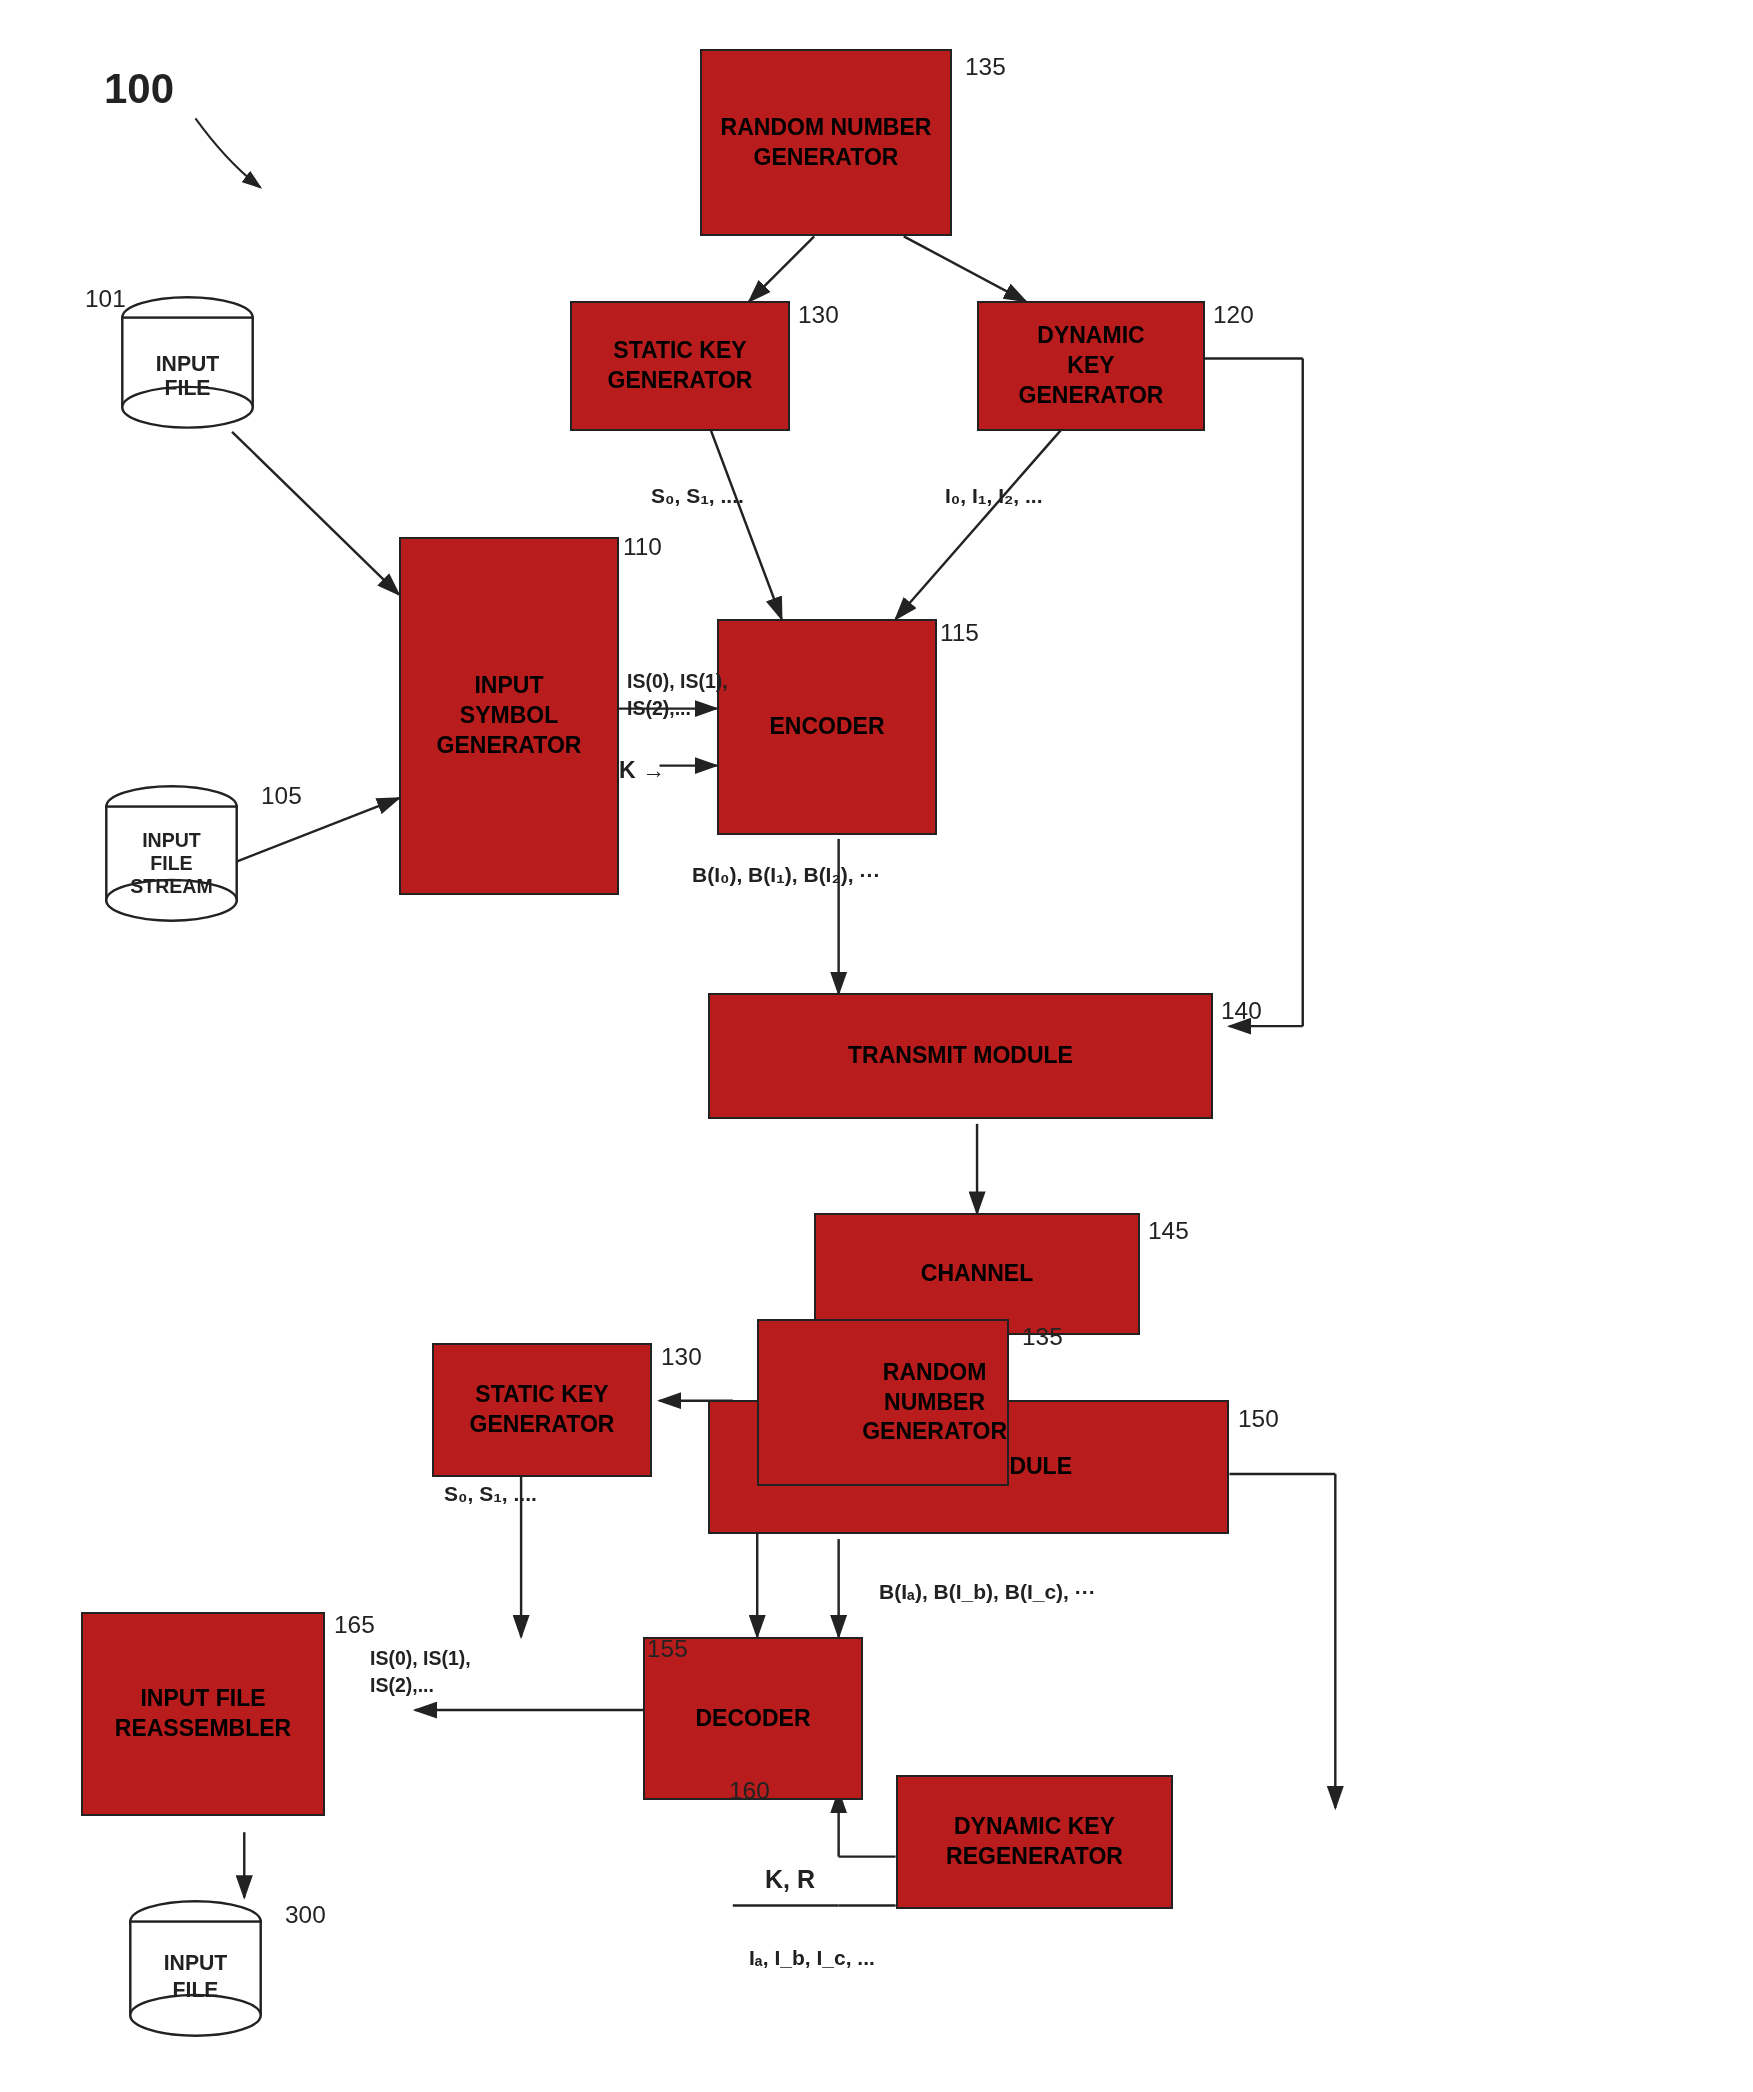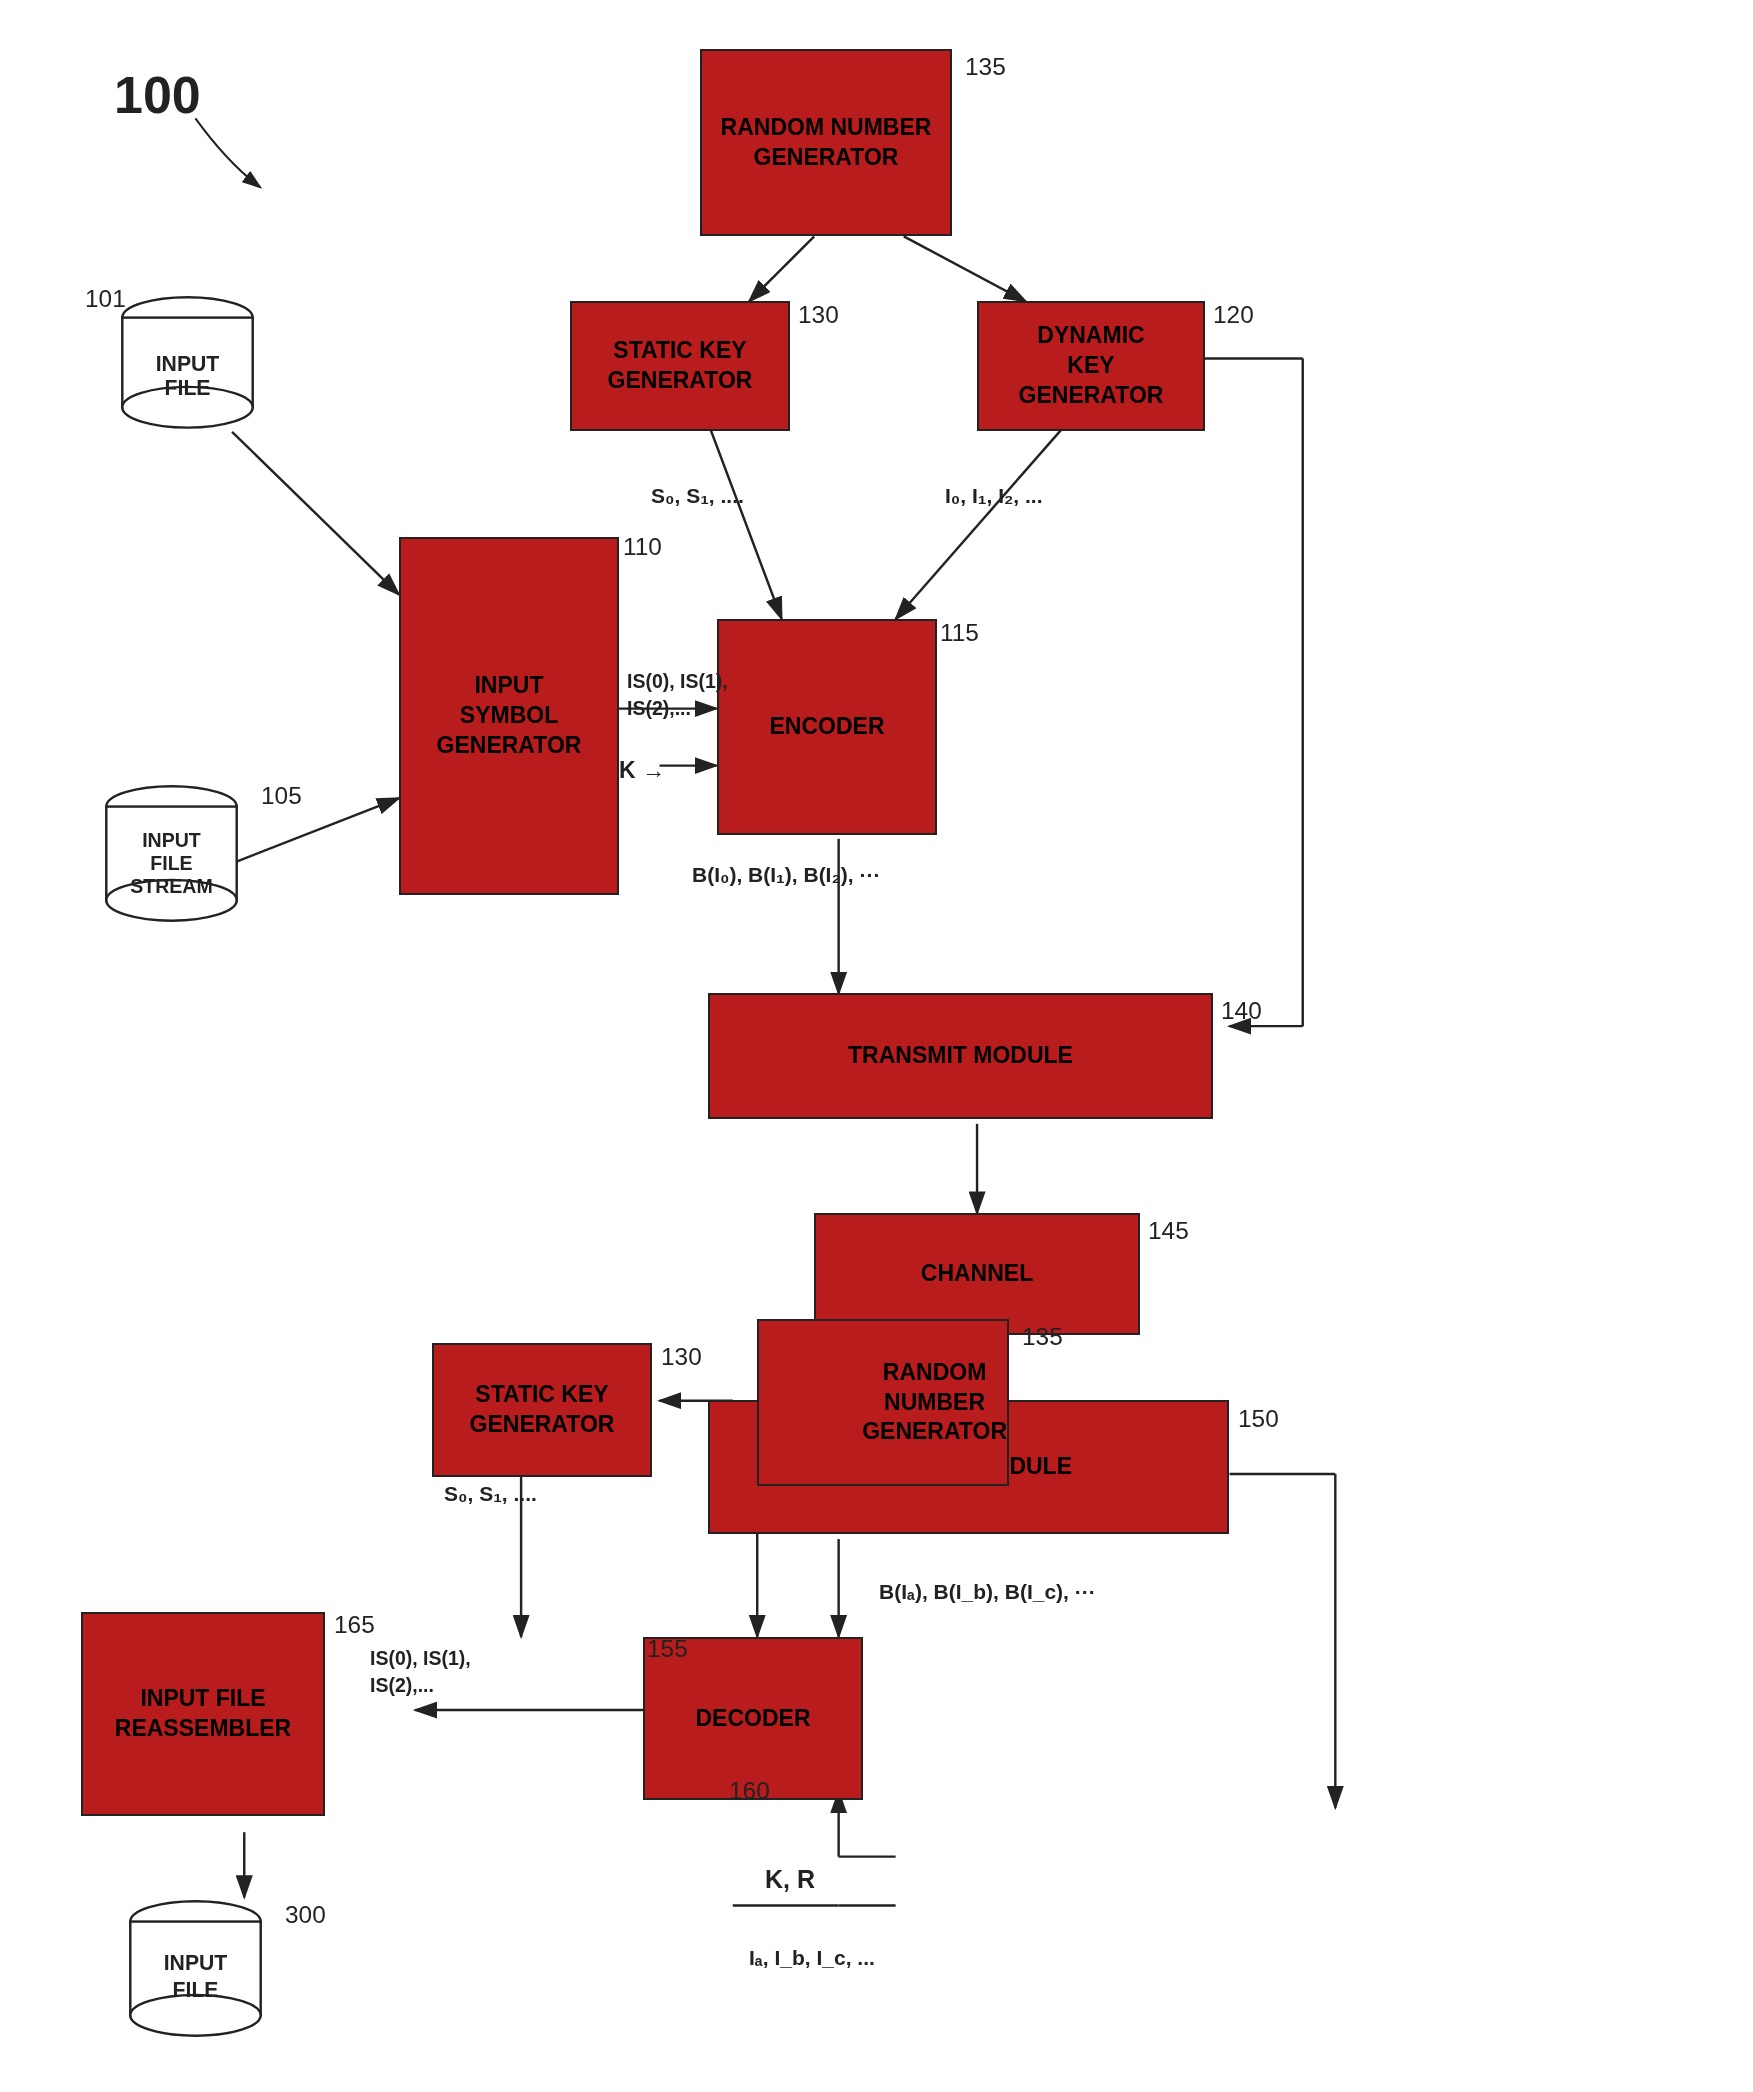--- a/index.html
+++ b/index.html
@@ -55,21 +55,21 @@
       width: 1753px;
       height: 2093px;
       pointer-events: none;
     }
   </style>
 </head>
 <body>
 
 <div class="diagram">
 
-  <span class="ref-num" style="left:114px;top:65px;font-size:52px;font-weight:bold;">100</span>
+  <span class="ref-num" style="left:104px;top:65px;font-size:42px;font-weight:bold;">100</span>
 
   <svg class="arrows" viewBox="0 0 2153 2570" width="1753" height="2093">
     <defs>
       <marker id="arrowhead" markerWidth="10" markerHeight="7" refX="9" refY="3.5" orient="auto">
         <polygon points="0 0, 10 7, 0 7, 0 0" fill="#222"></polygon>
       </marker>
       <marker id="arrowhead2" markerWidth="10" markerHeight="7" refX="9" refY="3.5" orient="auto">
         <polygon points="0 0, 10 3.5, 0 7" fill="#222"></polygon>
       </marker>
     </defs>
@@ -218,20 +218,23 @@
   <span class="ref-num" style="left:647px;top:1635px;">155</span>
 
   <span class="label" style="left:370px;top:1645px;font-size:19.5px;line-height:1.4;">IS(0), IS(1),<br>IS(2),...</span>
 
   <span class="label" style="left:879px;top:1580px;font-size:21px;">B(Iₐ), B(I_b), B(I_c), ···</span>
 
   <span class="label" style="left:753px;top:1865px;font-size:25px;margin-left:12px;">K, R</span>
 
   <span class="label" style="left:749px;top:1946px;font-size:21px;">Iₐ, I_b, I_c, ...</span>
 
+  <div class="box" style="left:896px;top:1775px;width:277px;height:134px;">
+    <span>DYNAMIC KEY<br>REGENERATOR</span>
+  </div>
   <span class="ref-num" style="left:729px;top:1777px;">160</span>
 
   <div class="box" style="left:81px;top:1612px;width:244px;height:204px;">
     <span>INPUT FILE<br>REASSEMBLER</span>
   </div>
   <span class="ref-num" style="left:334px;top:1611px;">165</span>
 
   <div class="cylinder" style="left:114px;top:1897px;width:163px;height:151px;">
     <svg width="163" height="151" viewBox="0 0 200 185" style="font-size:28px">
       <ellipse cx="100" cy="30" rx="80" ry="25" fill="white" stroke="#222" stroke-width="3"></ellipse>

